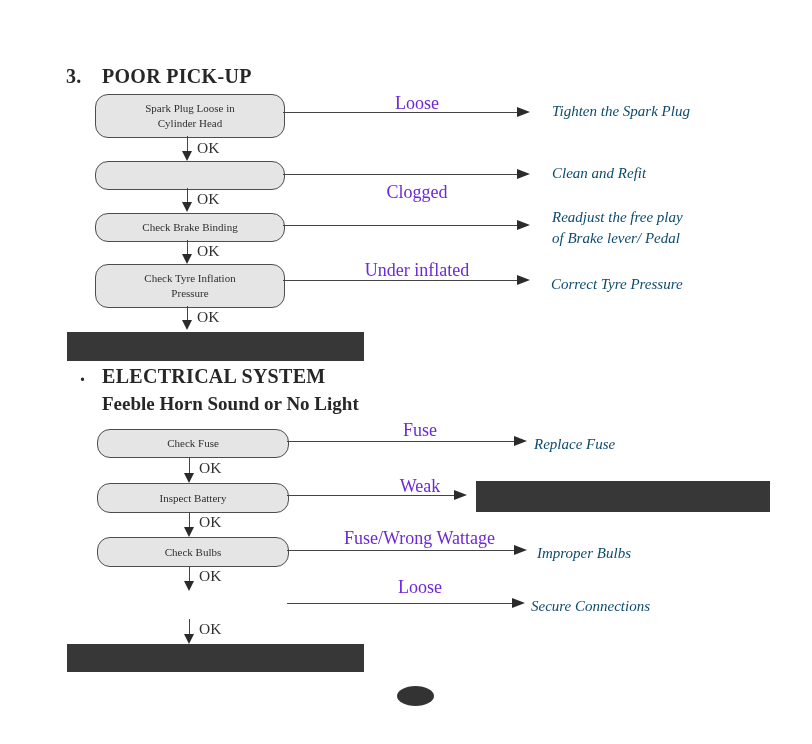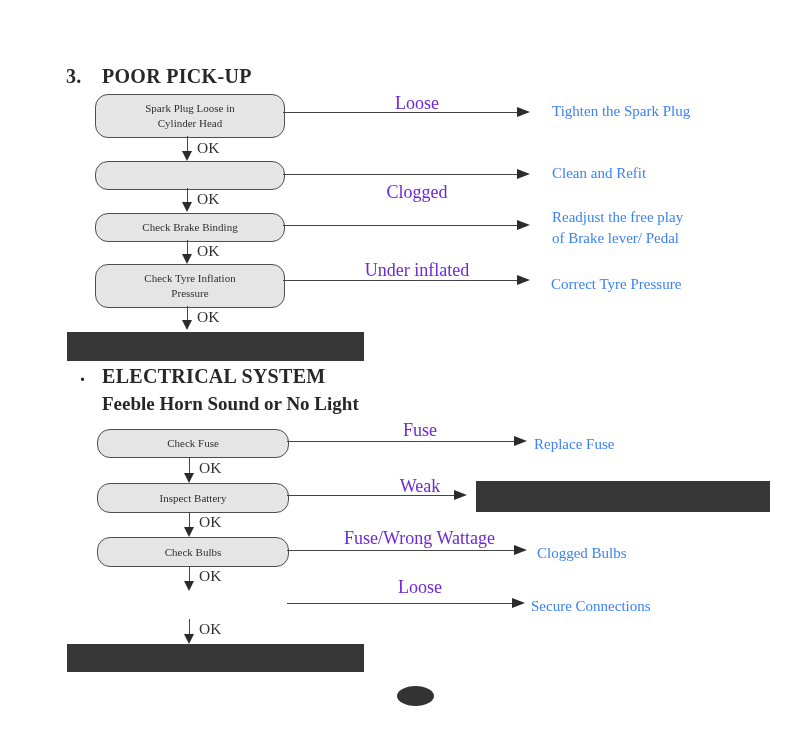--- a/index.html
+++ b/index.html
@@ -8,21 +8,21 @@
     font-family:"Liberation Serif","DejaVu Serif",serif;color:#303030;overflow:hidden;
   }
   .heading{position:absolute;font-weight:bold;font-size:20px;color:#272727;letter-spacing:0.3px;white-space:nowrap;}
   .subheading{position:absolute;font-weight:bold;font-size:19px;color:#272727;white-space:nowrap;}
   .flowbox{
     position:absolute;border:1.4px solid #4d4d4d;border-radius:13px;background:#e5e5e5;
     display:flex;align-items:center;justify-content:center;text-align:center;
     font-size:11px;line-height:1.32;white-space:pre-line;color:#303030;
   }
   .cond{position:absolute;font-size:18px;text-align:center;white-space:nowrap;color:#6d28d9;}
-  .remedy{position:absolute;font-size:15px;white-space:pre-line;line-height:1.4;color:#3b82f6;}
+  .remedy{position:absolute;font-size:15px;white-space:pre-line;line-height:1.4;color:#0c4a6e;font-style:italic;}
   .ok{position:absolute;font-size:15.5px;color:#303030;}
   .hline{position:absolute;height:0;border-top:1.6px solid #454545;}
   .hhead{position:absolute;width:0;height:0;border-top:5.5px solid transparent;border-bottom:5.5px solid transparent;border-left:13px solid #2b2b2b;}
   .vline{position:absolute;width:0;border-left:1.8px solid #454545;}
   .vhead{position:absolute;width:0;height:0;border-left:5.5px solid transparent;border-right:5.5px solid transparent;border-top:10px solid #2b2b2b;}
   .redaction{position:absolute;background:#373737;}
   .ellipse{position:absolute;background:#333333;border-radius:50%;}
 </style>
 </head>
 <body>
@@ -104,21 +104,21 @@
 
   <div class="vline" style="left:189px;top:512px;height:16px;"></div>
   <div class="vhead" style="left:184px;top:527px;"></div>
   <div class="ok" style="left:199px;top:513px;">OK</div>
 
   <div class="flowbox" style="left:97px;top:537px;width:190px;height:28px;">Check Bulbs</div>
 
   <div class="cond" style="left:327px;top:528px;width:185px;">Fuse/Wrong Wattage</div>
   <div class="hline" style="left:287px;top:550px;width:228px;"></div>
   <div class="hhead" style="left:514px;top:545px;"></div>
-  <div class="remedy" style="left:537px;top:543px;">Clogged Bulbs</div>
+  <div class="remedy" style="left:537px;top:543px;">Improper Bulbs</div>
 
   <div class="vline" style="left:189px;top:566px;height:16px;"></div>
   <div class="vhead" style="left:184px;top:581px;"></div>
   <div class="ok" style="left:199px;top:567px;">OK</div>
 
 
   <div class="cond" style="left:340px;top:577px;width:160px;">Loose</div>
   <div class="hline" style="left:287px;top:603px;width:226px;"></div>
   <div class="hhead" style="left:512px;top:598px;"></div>
   <div class="remedy" style="left:531px;top:596px;">Secure Connections</div>

